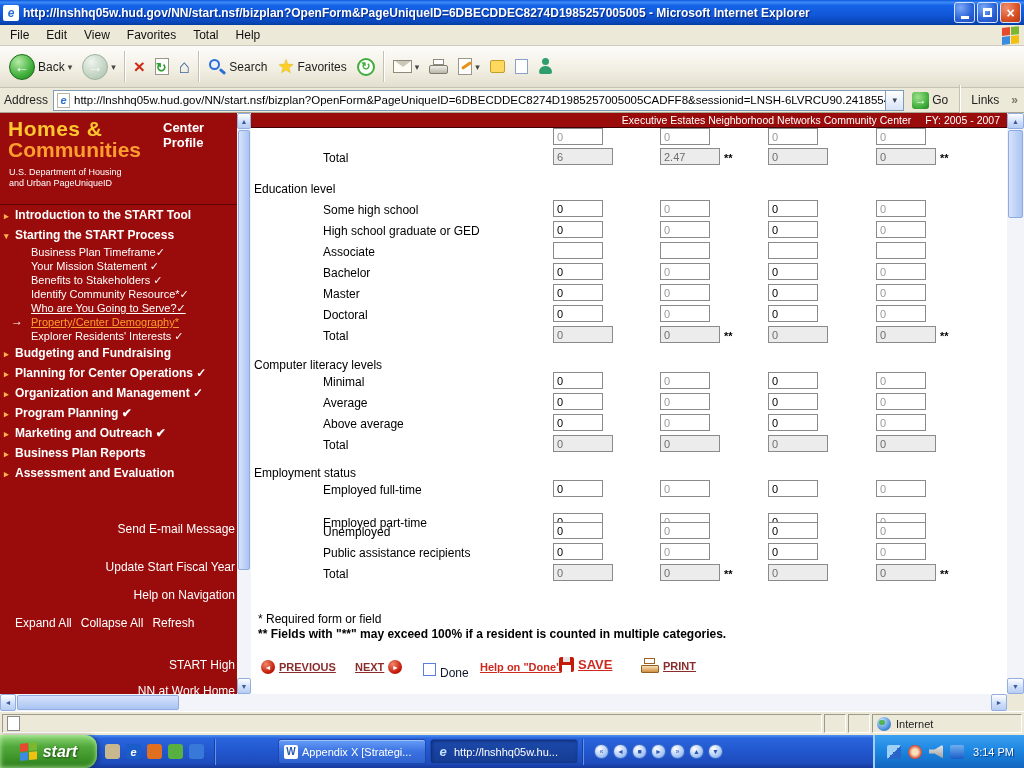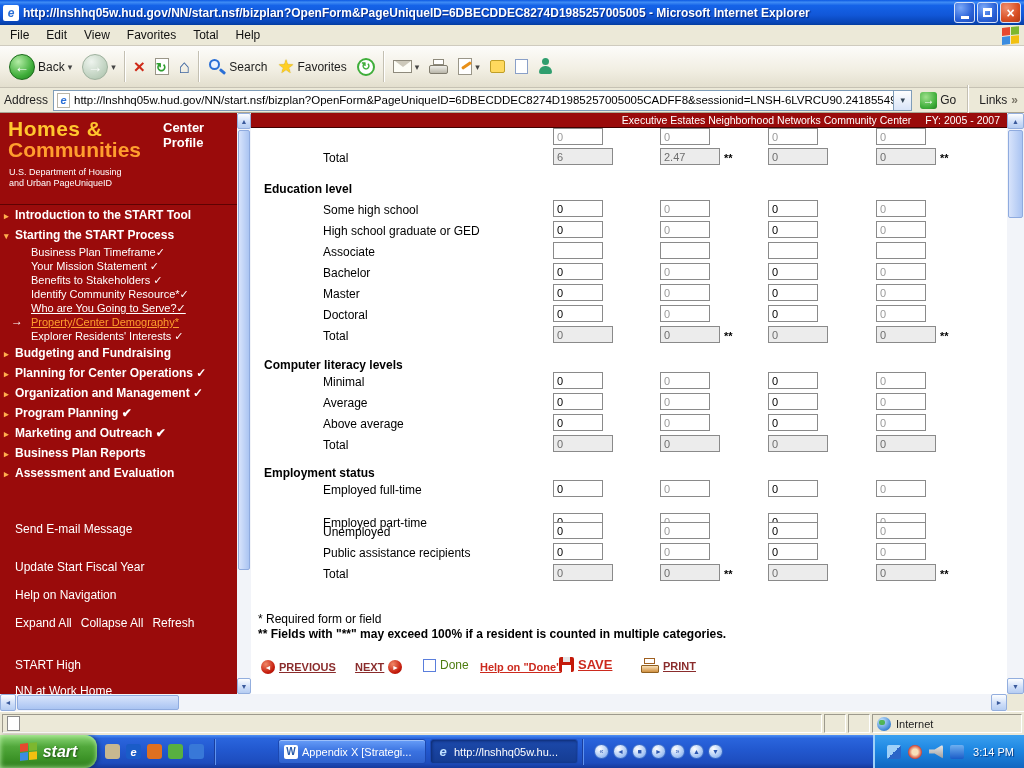--- a/index.html
+++ b/index.html
@@ -53,64 +53,64 @@
 
 
 #addressbar{position:absolute;top:88px;left:0;width:100%;height:25px;background:#ece9d8;border-bottom:1px solid #a9a593;display:flex;align-items:center;padding:0 4px;gap:5px;color:#222;}
 .addr-field{flex:1;height:21px;background:#fff;border:1px solid #7f9db9;display:flex;align-items:center;padding-left:3px;overflow:hidden;}
 .addr-ic{width:13px;height:15px;background:#fff;border:1px solid #b9b5a7;display:flex;align-items:center;justify-content:center;margin-right:4px;flex:none;}
 .addr-ic .e{color:#2a6fd6;font-size:11px;font-weight:bold;font-style:italic;}
 .addr-url{flex:1;font-size:11.5px;white-space:nowrap;overflow:hidden;color:#000;}
 .addr-drop{flex:none;width:18px;height:19px;background:linear-gradient(#fefefe,#d8e4f8);border-left:1px solid #7f9db9;display:flex;align-items:center;justify-content:center;font-size:9px;color:#345;}
 .go-btn{display:flex;align-items:center;gap:3px;padding:0 3px;}
 .go-ic{width:17px;height:17px;border-radius:3px;background:radial-gradient(circle at 35% 30%,#9fe08c,#3fae3a 65%,#237e23);color:#fff;font-weight:bold;display:flex;align-items:center;justify-content:center;font-size:12px;}
-.links-btn{display:flex;align-items:flex-end;gap:4px;padding:0 2px;}
+.links-btn{display:flex;align-items:flex-end;gap:12px;padding:0 2px;}
 .chev{color:#7a7668;font-weight:bold;}
 
 
 #main{position:absolute;top:113px;left:0;width:1024px;height:581px;background:#fff;}
 #sidebar{position:absolute;left:0;top:0;width:237px;height:581px;background:#9a0b0b;color:#fff;overflow:hidden;}
 #sb-logo{position:relative;height:92px;border-bottom:1px solid #5e0202;}
 .logo1{position:absolute;left:8px;top:4px;font-size:21px;font-weight:bold;color:#ffc62e;letter-spacing:.5px;}
 .logo2{position:absolute;left:8px;top:25px;font-size:21px;font-weight:bold;color:#ff9e2e;}
 .logo-sub{position:absolute;left:9px;top:54px;font-size:9px;line-height:11px;color:#fff;}
 #center-profile{position:absolute;left:163px;top:7px;font-size:13px;font-weight:bold;line-height:15px;}
 .nav-main{position:relative;font-size:12px;font-weight:bold;padding:4px 2px 3px 15px;line-height:13px;}
 .nav-main .bullet{position:absolute;left:4px;top:5px;font-size:9px;color:#ffae4e;}
 .nav-sub{position:relative;font-size:11px;padding:1px 2px 1px 31px;line-height:12px;}
 .nav-sub.u{text-decoration:underline;}
 .nav-sub.current{color:#ff9e2e;text-decoration:underline;}
 .cur-arrow{position:absolute;left:11px;top:0;color:#fff;font-weight:bold;font-size:12px;}
-.nav-link{font-size:12px;padding:3px 2px 3px 15px;line-height:13px;}
+.nav-link{font-size:12px;padding:3px 2px 3px 15px;line-height:13px;text-align:right;}
 .expand-row{display:flex;gap:9px;}
 
 
 #content{position:absolute;left:251px;top:0;width:756px;height:581px;background:#fff;overflow:hidden;}
 #banner{position:absolute;top:0;left:0;width:100%;height:15px;background:#9a0b0b;border-bottom:1px solid #420000;color:#fff;font-size:10.5px;display:flex;align-items:center;justify-content:flex-end;gap:14px;padding-right:7px;}
 #form-area{position:absolute;top:15px;left:0;width:100%;height:566px;color:#000;}
 .frow{position:absolute;left:0;width:100%;height:20px;}
 .rlbl{position:absolute;left:72px;top:3px;}
-.fsec{position:absolute;left:13px;font-weight:bold;}
+.fsec{position:absolute;left:3px;font-weight:normal;}
 .fld{position:absolute;top:0;width:50px;height:17px;border:1px solid #8a8a8a;background:#fff;font-family:"Liberation Sans",sans-serif;font-size:11px;padding:1px 3px;color:#000;}
 .fld.ro{color:#9a9a9a;}
 .fld.tot{width:60px;background:#ececec;color:#6e6e6e;}
 .c1{left:302px;}.c2{left:409px;}.c3{left:517px;}.c4{left:625px;}
 .star{position:absolute;top:4px;font-weight:bold;font-size:11px;}
 .s2{left:473px;}.s4{left:689px;}
 .fnote{position:absolute;left:7px;font-size:12px;}
 .fnote.b{font-weight:bold;}
 #form-buttons{position:absolute;top:527px;left:0;width:100%;height:26px;}
 .fbtn{position:absolute;display:flex;align-items:center;gap:4px;}
 .redcirc{width:14px;height:14px;border-radius:50%;background:radial-gradient(circle at 35% 30%,#f08868,#c41a0a 65%,#8a0b0b);color:#fff;font-size:7px;display:flex;align-items:center;justify-content:center;}
 .navlbl{color:#8a2c2c;font-weight:bold;font-size:11px;text-decoration:underline;}
 #btn-prev{left:10px;top:5px;}
 #btn-next{left:104px;top:5px;}
 #done-wrap{left:172px;top:3px;}
 .chk{width:13px;height:13px;background:#fff;border:1px solid #5a7edc;}
-#done-label{font-size:12px;color:#4d7c0f;}
+#done-label{font-size:12px;color:#0f172a;margin-top:8px;}
 #help-done{position:absolute;left:229px;top:6px;color:#cc2a1e;font-weight:bold;font-size:11px;text-decoration:underline;}
 #save-wrap{left:308px;top:2px;}
 .save-ic{width:15px;height:15px;background:#c41a0a;border-radius:2px;position:relative;}
 .save-ic::before{content:"";position:absolute;top:0;left:4px;width:7px;height:5px;background:#e6e6e6;}
 .save-ic::after{content:"";position:absolute;bottom:0;left:3px;width:9px;height:7px;background:#fff;}
 #save-label{color:#cc2a1e;font-weight:bold;font-size:13px;text-decoration:underline;}
 #print-wrap{left:390px;top:3px;align-items:center;}
 .print-ic2{position:relative;width:18px;height:15px;}
 .pp2{position:absolute;top:0;left:3px;width:11px;height:6px;background:#fff;border:1px solid #a06020;}
 .pb2{position:absolute;bottom:0;left:0;width:18px;height:8px;background:linear-gradient(#f8e0b8,#d09040);border:1px solid #906020;border-radius:1px;}

